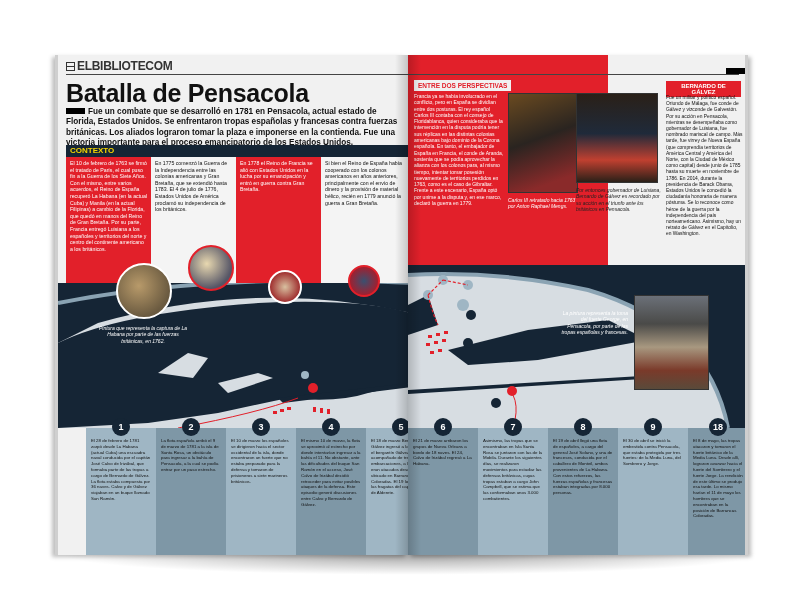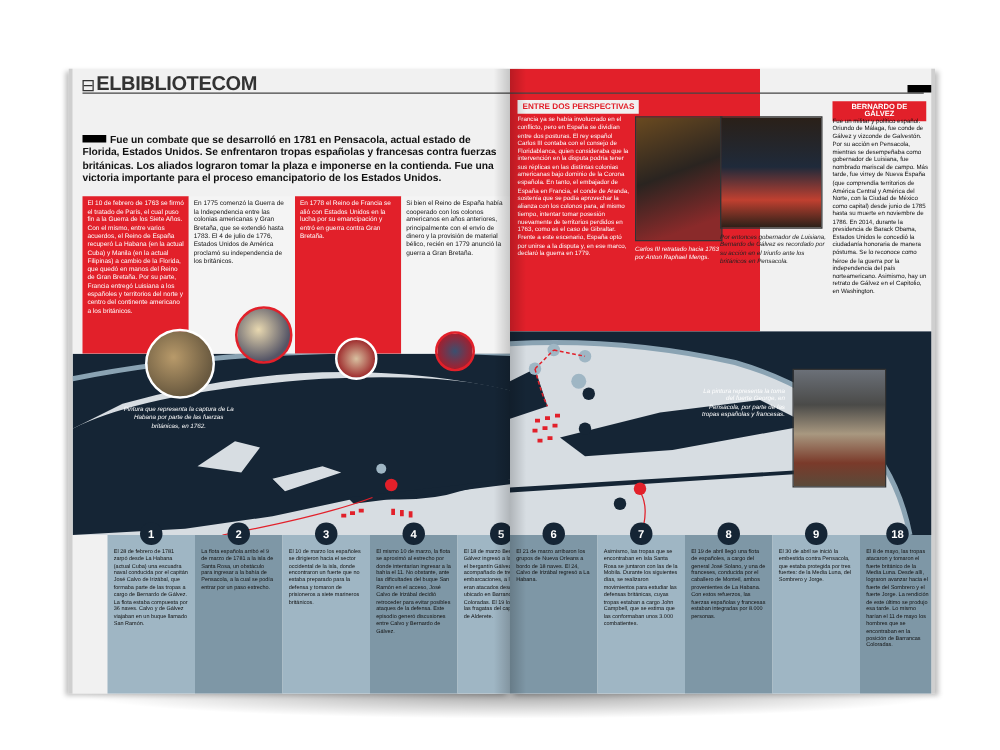--- a/index.html
+++ b/index.html
@@ -3,21 +3,21 @@
 <meta charset="utf-8">
 <style>
 *{box-sizing:border-box;margin:0;padding:0}
 html,body{width:800px;height:600px;overflow:hidden;background:#ffffff;font-family:"Liberation Sans","DejaVu Sans",sans-serif}
 .stage{position:relative;width:800px;height:600px;background:#fff}
 .shadow{position:absolute;left:60px;top:535px;width:700px;height:40px;background:radial-gradient(ellipse at center,rgba(0,0,0,.35),rgba(0,0,0,0) 70%)}
 .page{position:absolute;top:55px;height:500px;background:#f1f1f1;overflow:hidden}
 .page.left{left:55px;width:353px;border-left:3px solid #cfcfcf;box-shadow:-3px 2px 4px rgba(0,0,0,.25)}
 .page.right{left:408px;width:340px;border-right:3px solid #cfcfcf;box-shadow:3px 2px 4px rgba(0,0,0,.25)}
 .gutter{position:absolute;left:395px;top:55px;width:26px;height:500px;background:linear-gradient(90deg,rgba(0,0,0,0),rgba(0,0,0,.18),rgba(0,0,0,0));z-index:5;pointer-events:none}
-.brand{position:absolute;left:8px;top:4px;font-weight:bold;font-size:16px;color:#333;letter-spacing:-.3px}
+.brand{position:absolute;left:8px;top:4px;font-weight:bold;font-size:12px;color:#333;letter-spacing:-.3px}
 .brand .ico{display:inline-block;width:9px;height:9px;border:1.5px solid #333;margin-right:2px;vertical-align:-1px;background:linear-gradient(#333,#333) 0 3px/100% 1px no-repeat}
 .rule{position:absolute;left:8px;right:0;top:19px;height:1px;background:#444}
 .title{position:absolute;left:8px;top:24px;font-size:25px;font-weight:bold;color:#111;letter-spacing:-.3px}
 .lede{position:absolute;left:8px;top:52px;width:340px;font-size:8.2px;line-height:10.3px;font-weight:bold;color:#111}
 .lede .bar{display:inline-block;width:19px;height:6px;background:#000;margin-right:3px;vertical-align:0}
 .ctx-bar{position:absolute;left:8px;right:0;top:90px;height:12px;background:#152535}
 .ctx-bar span{position:absolute;left:4px;top:1px;font-size:8px;font-weight:bold;color:#f2d400}
 .col{position:absolute;top:102px;font-size:5.2px;line-height:6.6px;padding:3px 4px}
 .col.red{background:#e2202a;color:#fff}
 .col.white{background:#f4f4f4;color:#111}
@@ -39,22 +39,26 @@
 </style>
 </head>
 <body>
 
 <div class="stage">
   <div class="shadow"></div>
 
   <div class="page left">
     <div class="brand"><span class="ico"></span><span>ELBIBLIOTECOM</span></div>
     <div class="rule"></div>
+    <div class="title">Batalla de Pensacola</div>
     <div class="lede"><span class="bar"></span><span>Fue un combate que se desarrolló en 1781 en Pensacola, actual estado de Florida, Estados Unidos. Se enfrentaron tropas españolas y francesas contra fuerzas británicas. Los aliados lograron tomar la plaza e imponerse en la contienda. Fue una victoria importante para el proceso emancipatorio de los Estados Unidos.</span></div>
 
+    <div class="ctx-bar">
+        <span>CONTEXTO</span>
+      </div>
 
     <div class="col red" style="left:8px;width:85px;height:126px">El 10 de febrero de 1763 se firmó el tratado de París, el cual puso fin a la Guerra de los Siete Años. Con el mismo, entre varios acuerdos, el Reino de España recuperó La Habana (en la actual Cuba) y Manila (en la actual Filipinas) a cambio de la Florida, que quedó en manos del Reino de Gran Bretaña. Por su parte, Francia entregó Luisiana a los españoles y territorios del norte y centro del continente americano a los británicos.</div>
     <div class="col white" style="left:93px;width:85px;height:126px">En 1775 comenzó la Guerra de la Independencia entre las colonias americanas y Gran Bretaña, que se extendió hasta 1783. El 4 de julio de 1776, Estados Unidos de América proclamó su independencia de los británicos.</div>
     <div class="col red" style="left:178px;width:85px;height:126px">En 1778 el Reino de Francia se alió con Estados Unidos en la lucha por su emancipación y entró en guerra contra Gran Bretaña.</div>
     <div class="col white" style="left:263px;width:90px;height:126px">Si bien el Reino de España había cooperado con los colonos americanos en años anteriores, principalmente con el envío de dinero y la provisión de material bélico, recién en 1779 anunció la guerra a Gran Bretaña.</div>
 
     <div class="map">
       <svg width="353" height="145" viewBox="0 0 353 145">
         <path d="M0 0 L353 0 L353 30 Q200 -5 40 40 L0 60 Z" fill="#152535"></path>
         <path d="M0 60 Q60 30 200 20 Q300 15 353 30 L353 100 L310 110 Q280 120 230 115 L160 130 L90 140 L0 145 Z" fill="#152535"></path>

